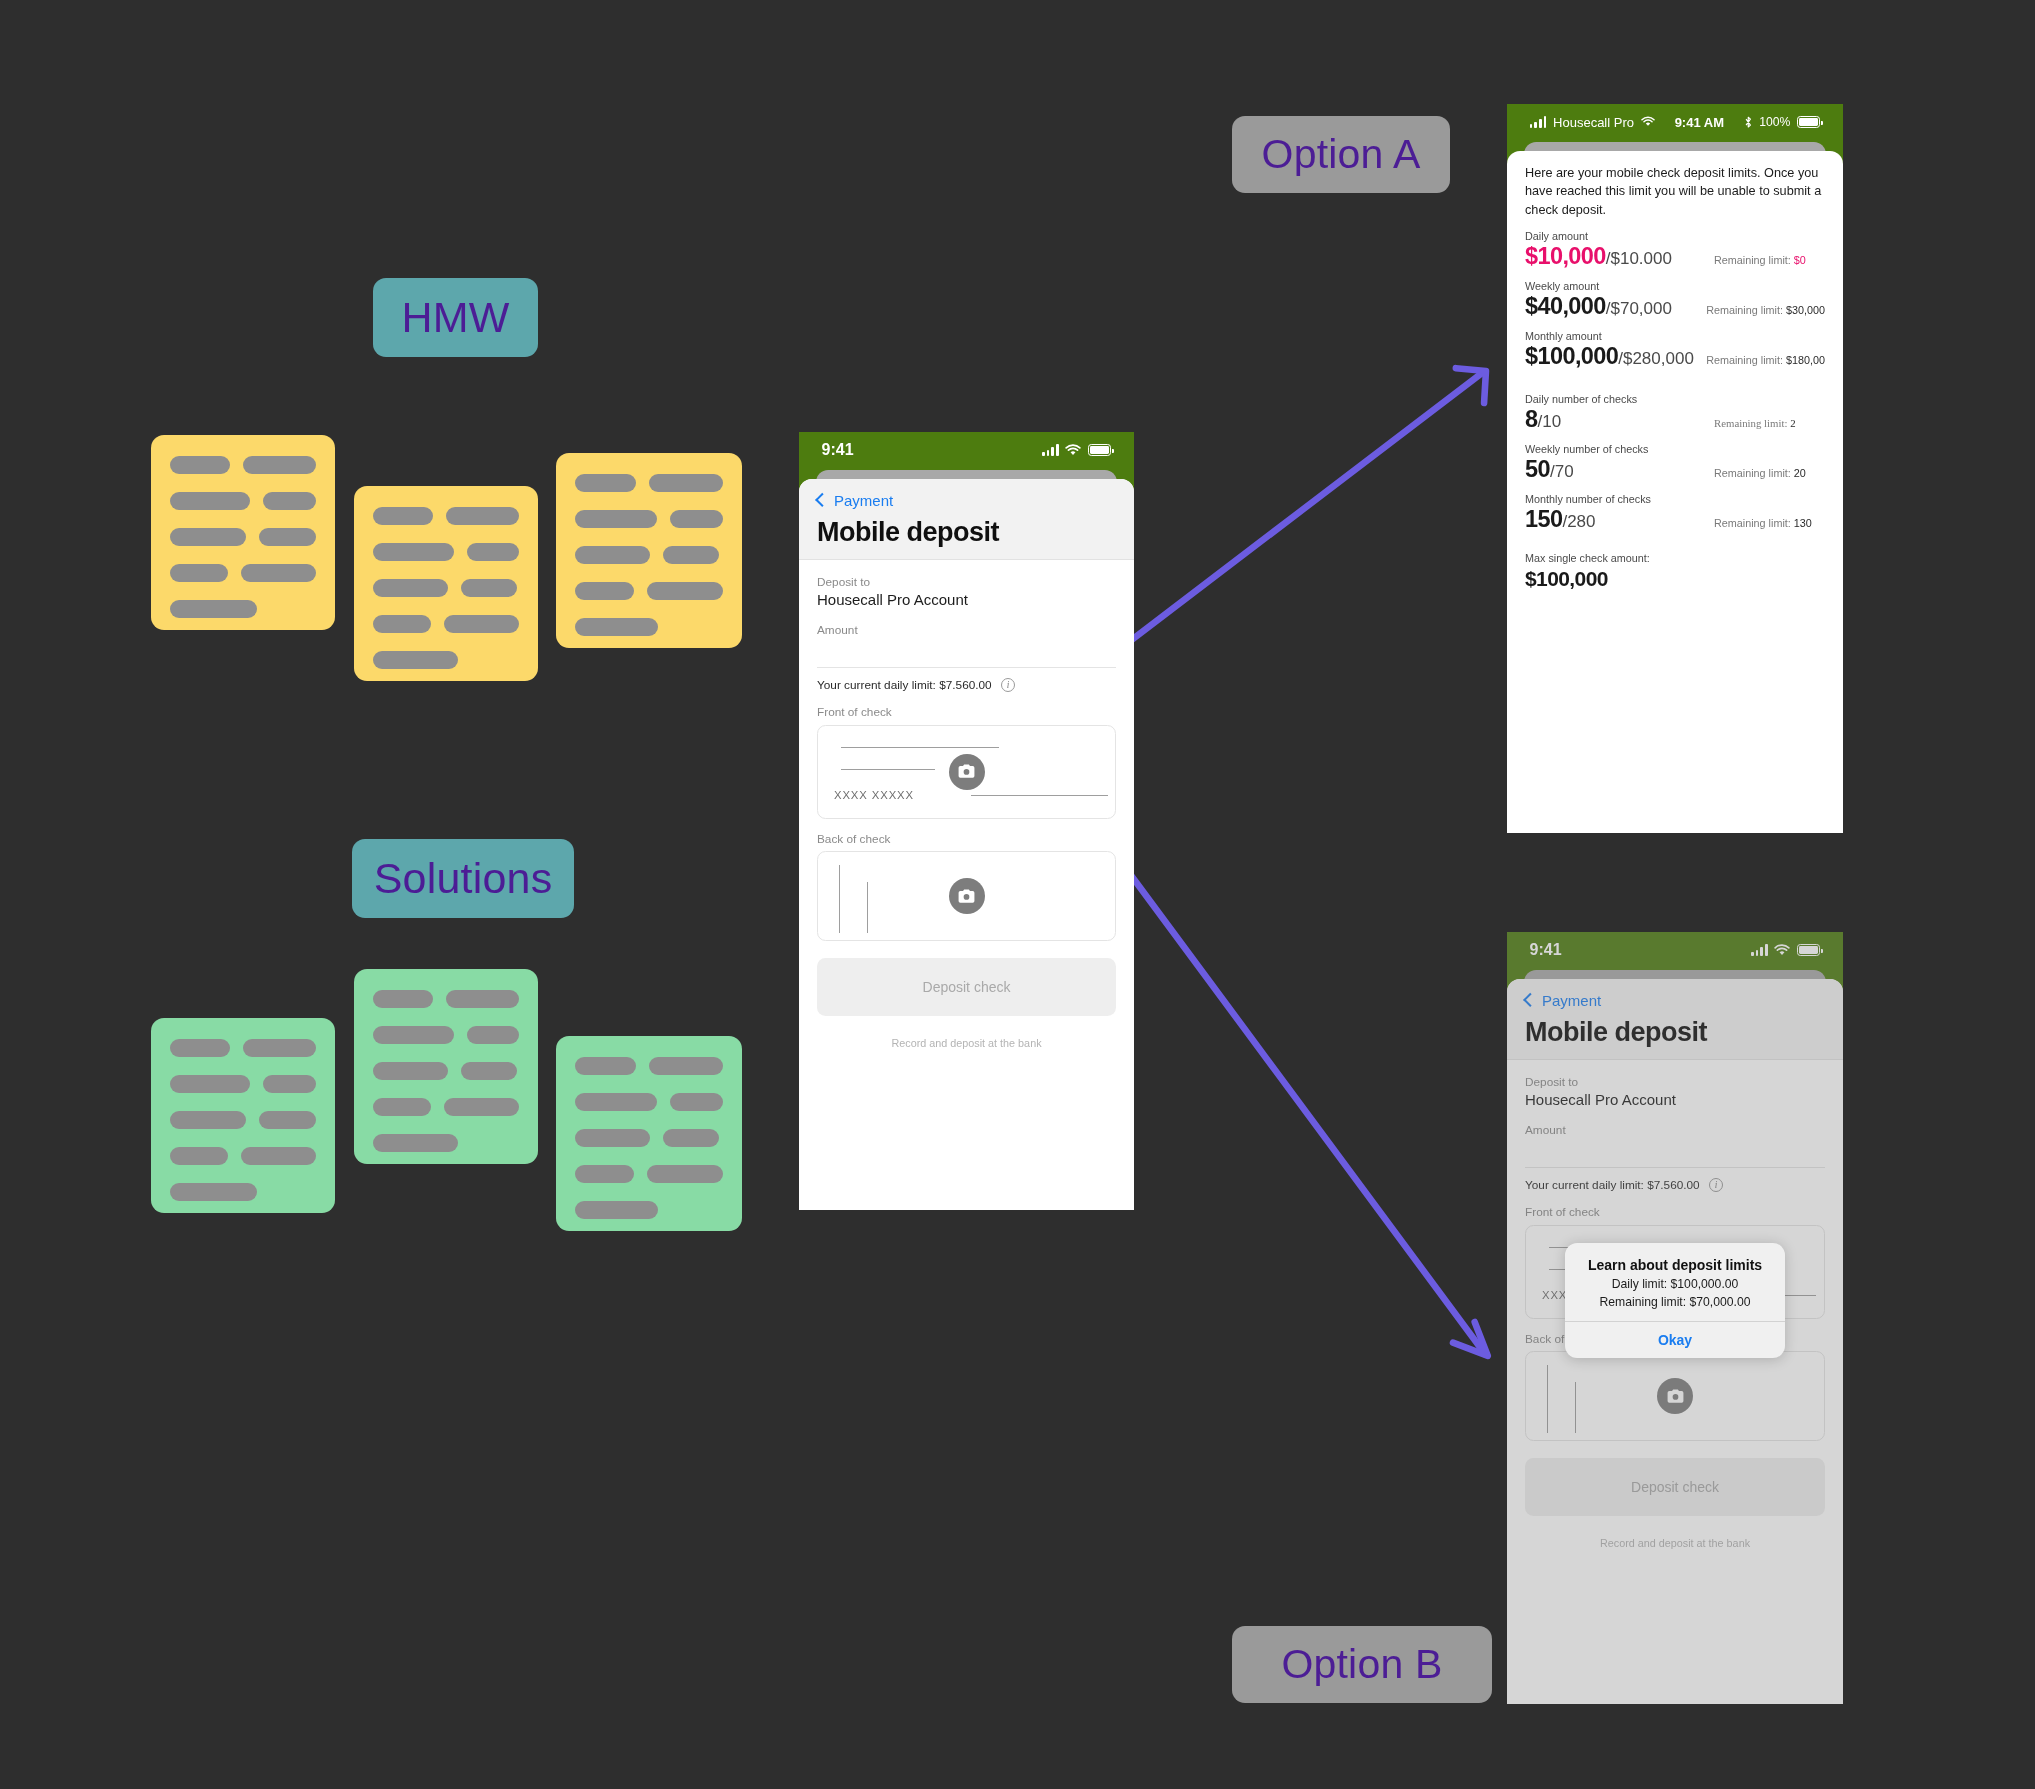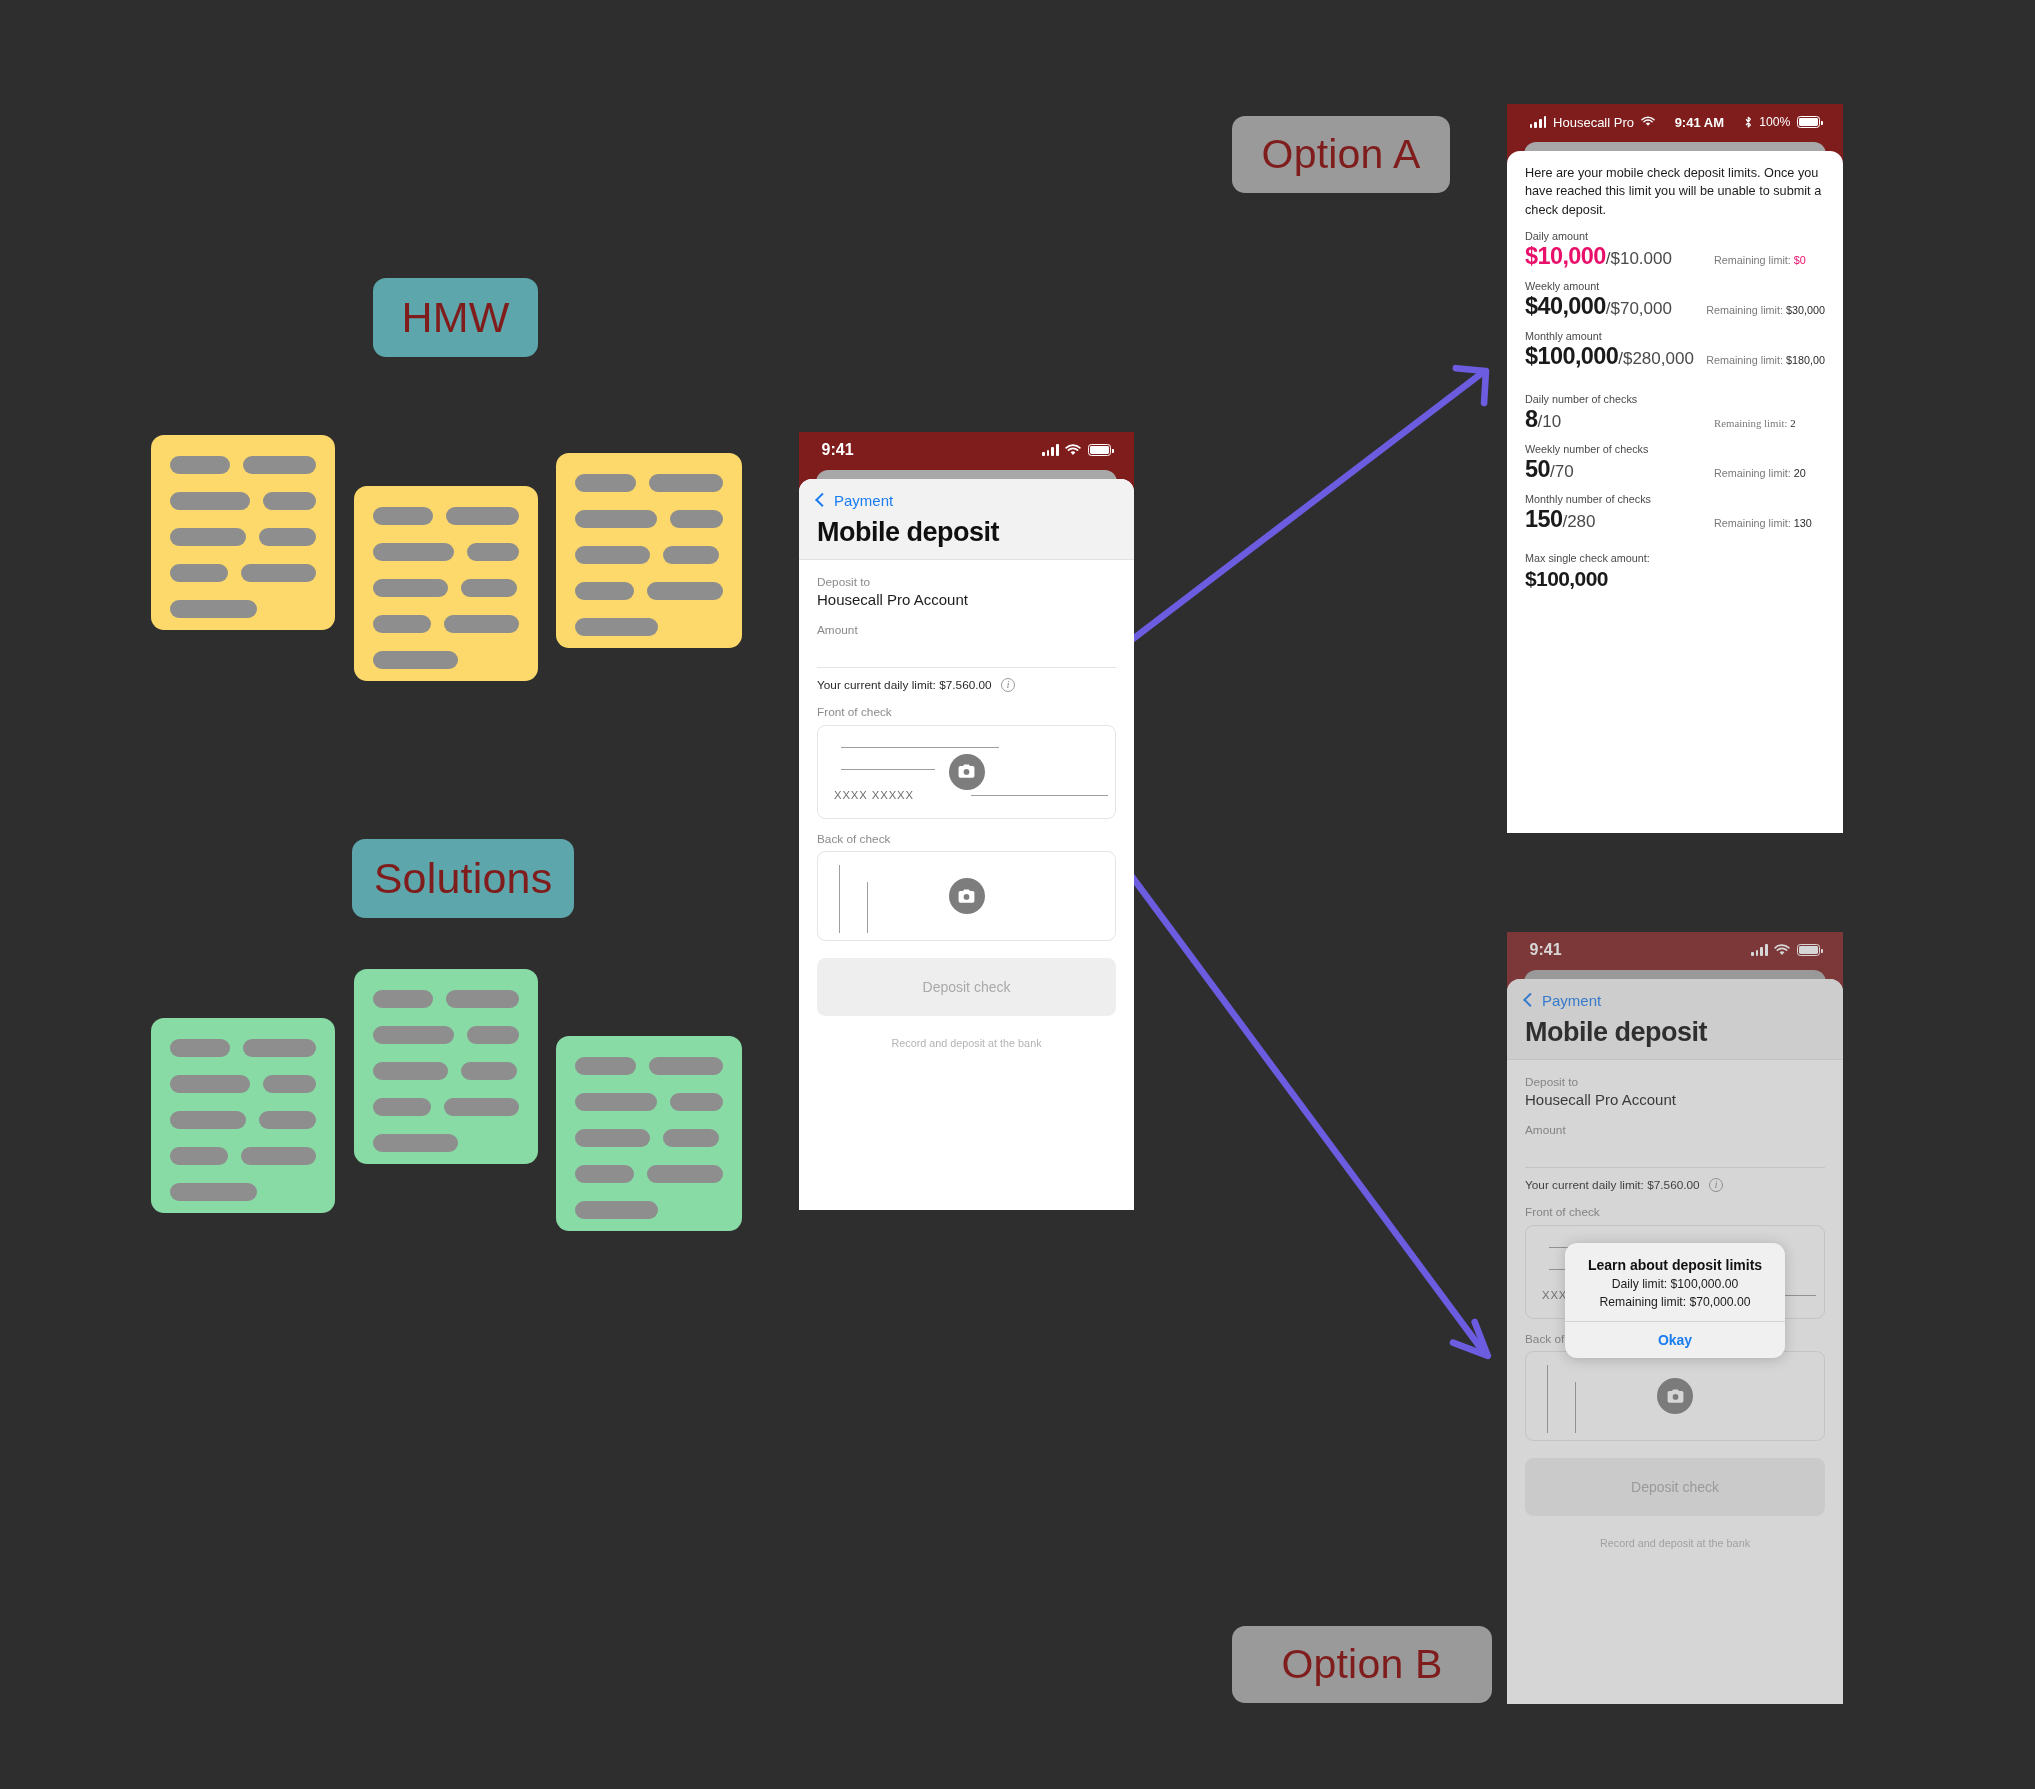--- a/index.html
+++ b/index.html
@@ -9,21 +9,21 @@
     font-family: "Liberation Sans", sans-serif;
     overflow: hidden;
   }
   .canvas { position: relative; width: 2036px; height: 1789px; }
 
   
   .pill {
     position: absolute;
     display: flex; align-items: center; justify-content: center;
     border-radius: 13px;
-    color: #7f1d1d;
+    color: #4c1d95;
     font-weight: 400;
     letter-spacing: 0.2px;
     white-space: nowrap;
   }
   .pill-teal { background: #5da7ac; }
   .pill-grey { background: #9a9a9a; }
 
   #hmw-label      { left: 373px; top: 278px;  width: 165px; height: 79px;  font-size: 43px; }
   #solutions-label{ left: 352px; top: 839px;  width: 222px; height: 79px;  font-size: 43px; }
   #option-a-label { left: 1232px; top: 116px; width: 218px; height: 77px;  font-size: 41px; }
@@ -40,21 +40,21 @@
   #note-y2 { left: 354px;  top: 486px;  width: 184px; height: 195px; }
   #note-y3 { left: 556px;  top: 453px;  width: 186px; height: 195px; }
   #note-g1 { left: 151px;  top: 1018px; width: 184px; height: 195px; }
   #note-g2 { left: 354px;  top: 969px; width: 184px; height: 195px; }
   #note-g3 { left: 556px;  top: 1036px; width: 186px; height: 195px; }
 
   
   #arrow-layer { position: absolute; left: 0; top: 0; width: 2036px; height: 1789px; pointer-events: none; }
 
   
-  .phone { position: absolute; background: #7f1d1d; overflow: hidden; }
+  .phone { position: absolute; background: #4d7c0f; overflow: hidden; }
   #phone-center { left: 799px;  top: 432px;  width: 335px; height: 778px; }
   #phone-a      { left: 1507px; top: 104px;  width: 336px; height: 729px; }
   #phone-b      { left: 1507px; top: 932px;  width: 336px; height: 772px; }
 
   .statusbar {
     position: relative; height: 36px;
     display: flex; align-items: center; justify-content: space-between;
     padding: 0 22.6px; color: #ffffff; font-size: 16px; font-weight: 600;
   }
   .sb-left, .sb-right { display: flex; align-items: center; gap: 6.6px; }

